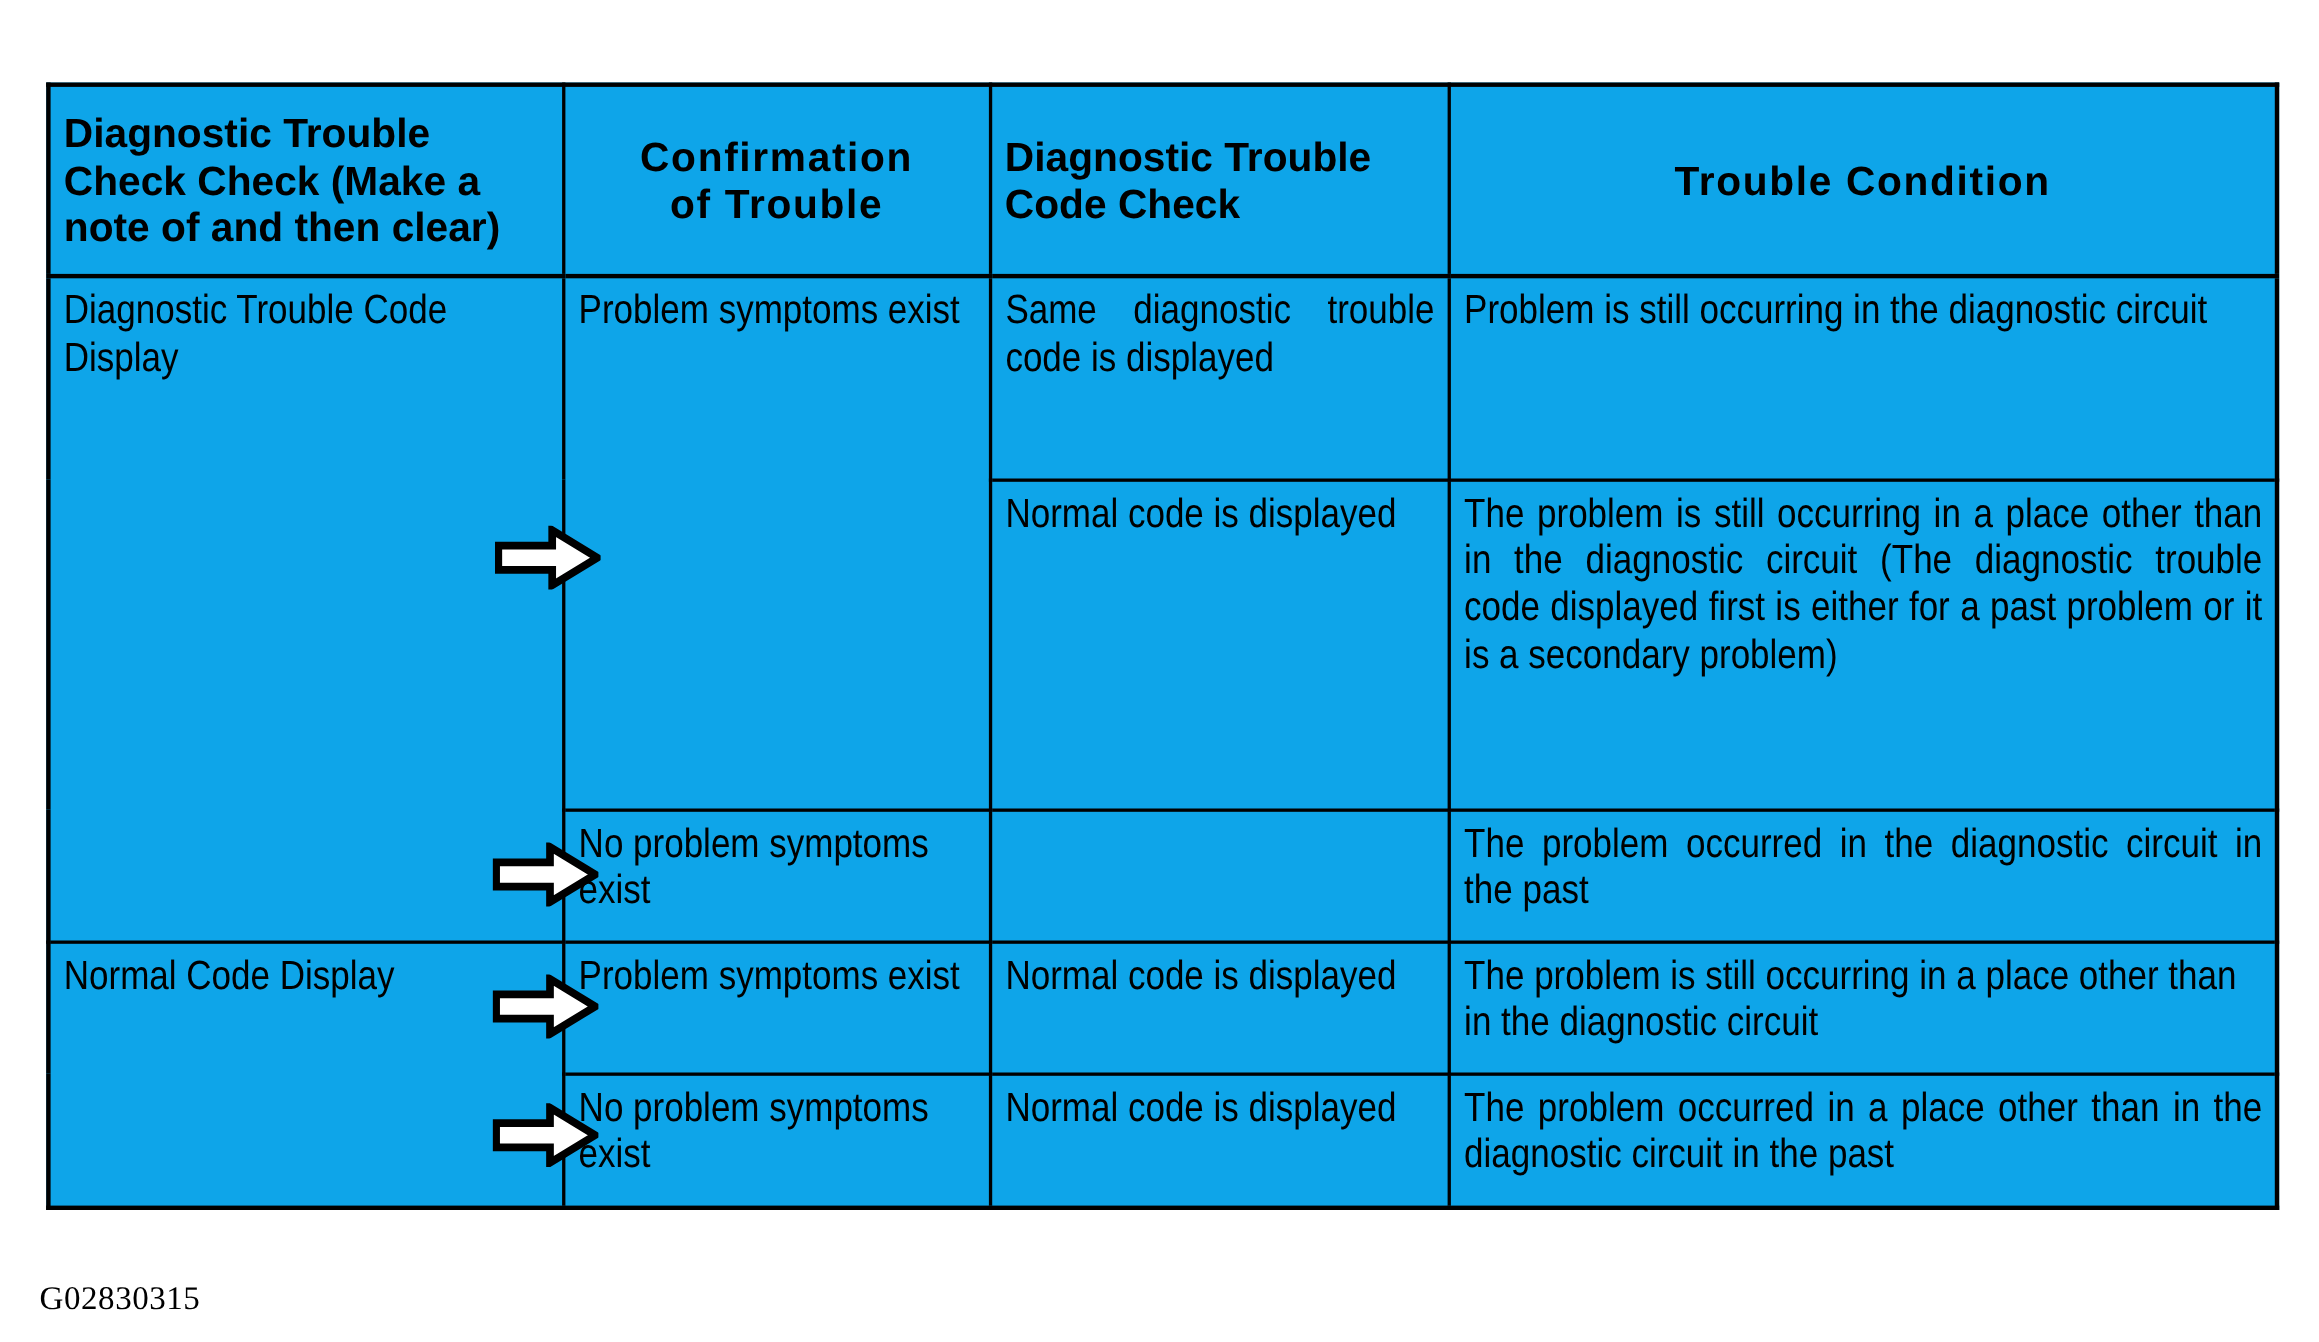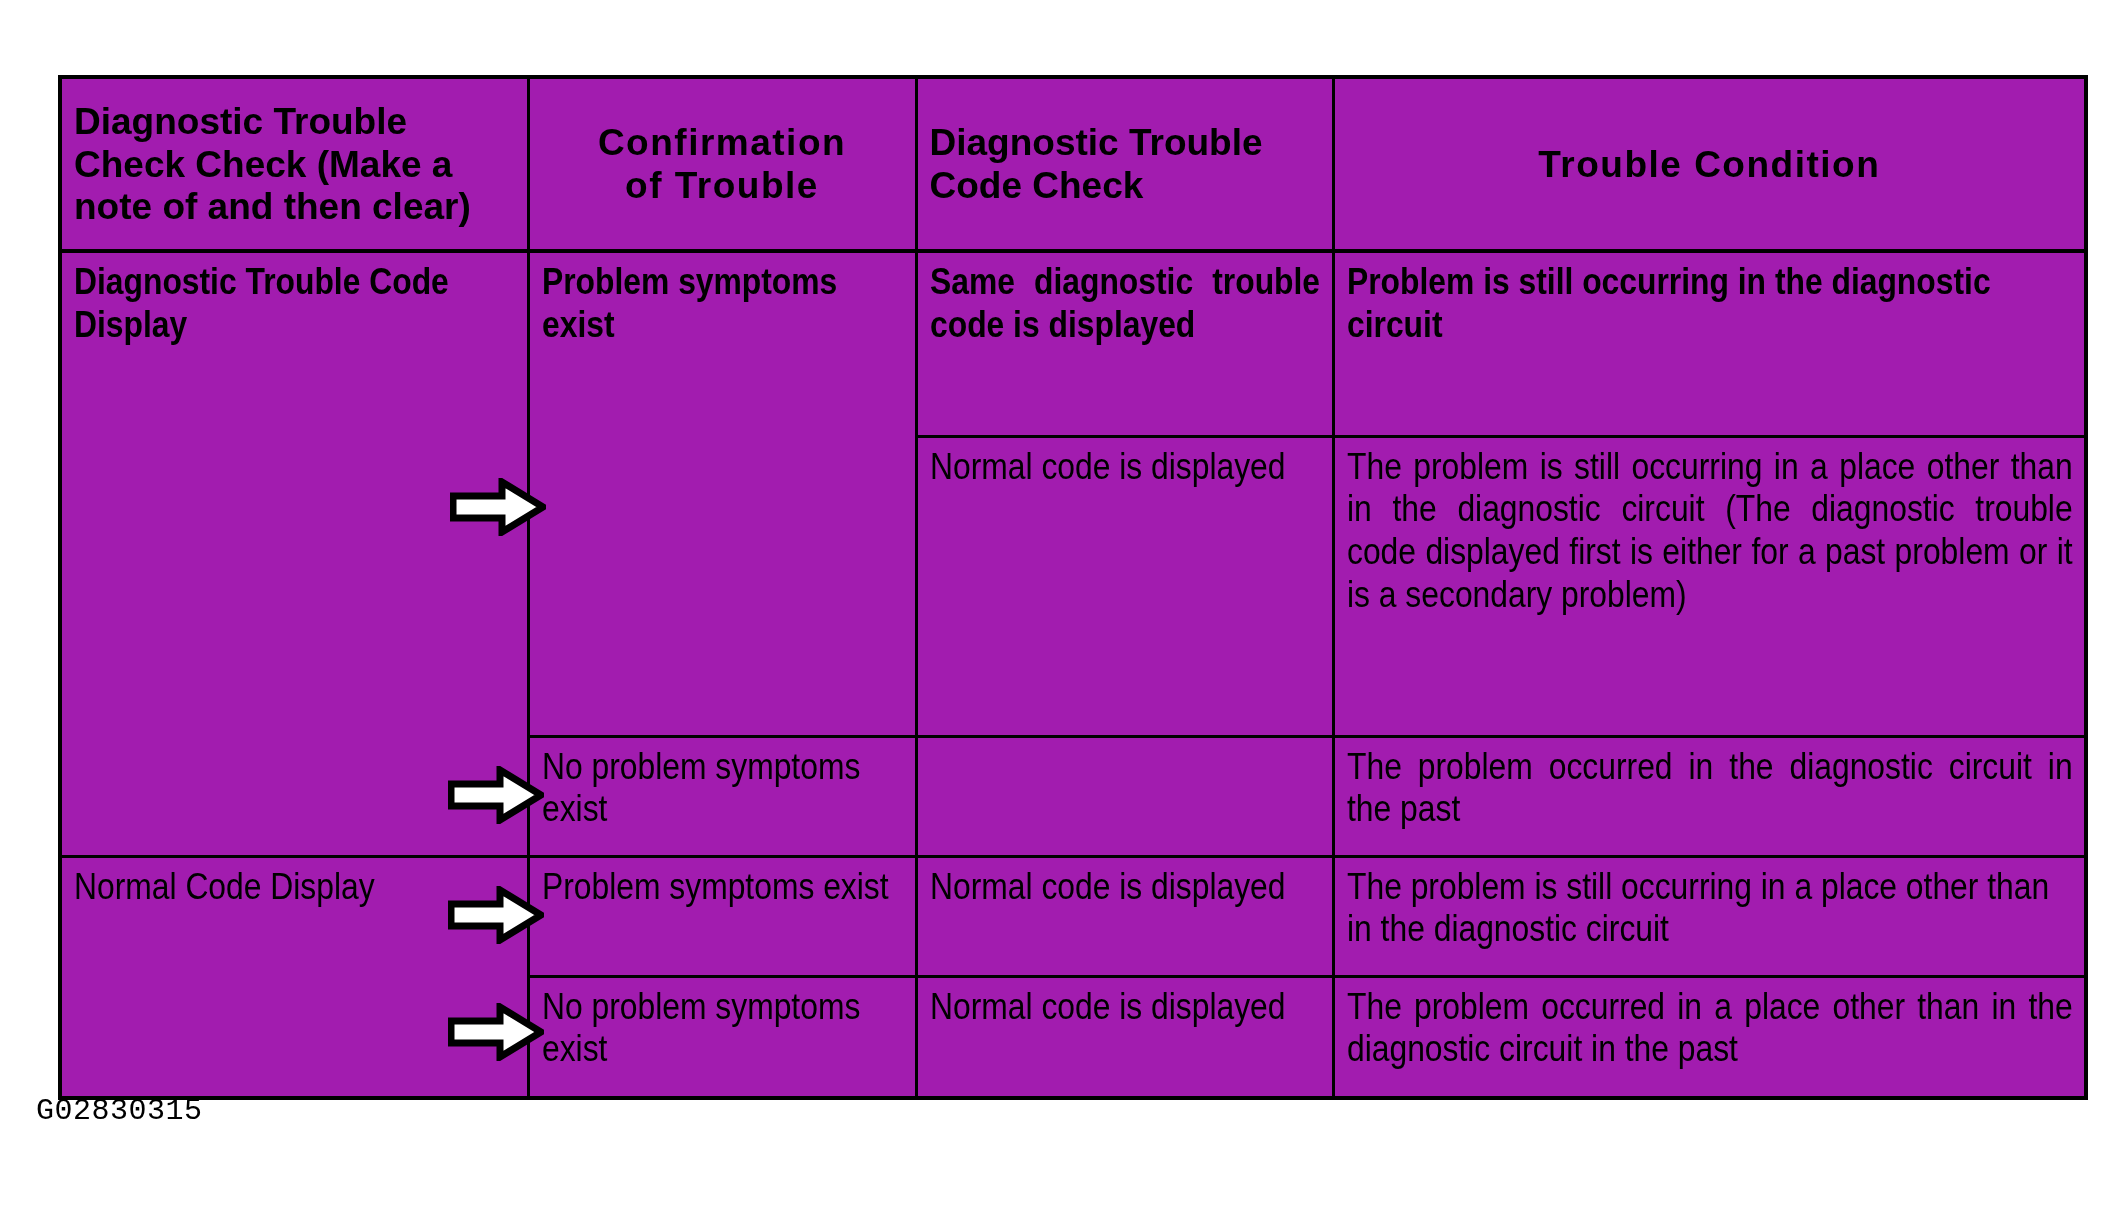--- a/index.html
+++ b/index.html
@@ -9,22 +9,21 @@
     color:#000;
   }
   .sheet{position:absolute;left:0;top:0;width:2108px;height:1220px;}
 
   
   table.dtc{
     position:absolute;left:42px;top:75px;
     width:2026px;height:1025px;
     border-collapse:collapse;
     table-layout:fixed;
-    background:#a21caf;
-    margin-left:16px;
+    background:#0ea5e9;
   }
   table.dtc td{
     border:3px solid #000;
     vertical-align:top;
     padding:8px 12px 8px 12px;
     font-size:37px;
     line-height:1.16;
     font-stretch:condensed;
     transform-origin:left top;
   }
@@ -64,23 +63,23 @@
   }
   .arrow svg{display:block;width:96px;height:58px;}
 
   .a1{left:450px;top:478px;}
   .a2{left:448px;top:766px;}
   .a3{left:448px;top:886px;}
   .a4{left:448px;top:1003px;}
 
   
   .caption{
-    position:absolute;left:36px;top:1094px;
+    position:absolute;left:36px;top:1164px;
     font-size:30px;letter-spacing:0.5px;
-    font-family:Liberation Mono, monospace;
+    font-family:Liberation Serif, serif;
   }
 </style>
 </head>
 <body>
 
 <div class="sheet">
 
   <table class="dtc">
     <colgroup>
       <col class="c1">
@@ -102,21 +101,21 @@
         </td>
         <td class="hd">
           <span>Diagnostic Trouble</span><br>
           <span>Code Check</span>
         </td>
         <td class="hd ctr">
           <span class="hdr-spaced">Trouble Condition</span>
         </td>
       </tr>
 
-      <tr style="height:185px;font-weight:bold;">
+      <tr style="height:185px;">
         <td rowspan="3">
           <span class="cond"><span>Diagnostic Trouble Code Display</span></span>
         </td>
         <td rowspan="2">
           <span class="cond"><span>Problem symptoms exist</span></span>
         </td>
         <td>
           <span class="cond jstf">
             <span>Same diagnostic trouble code is displayed</span>
           </span>

